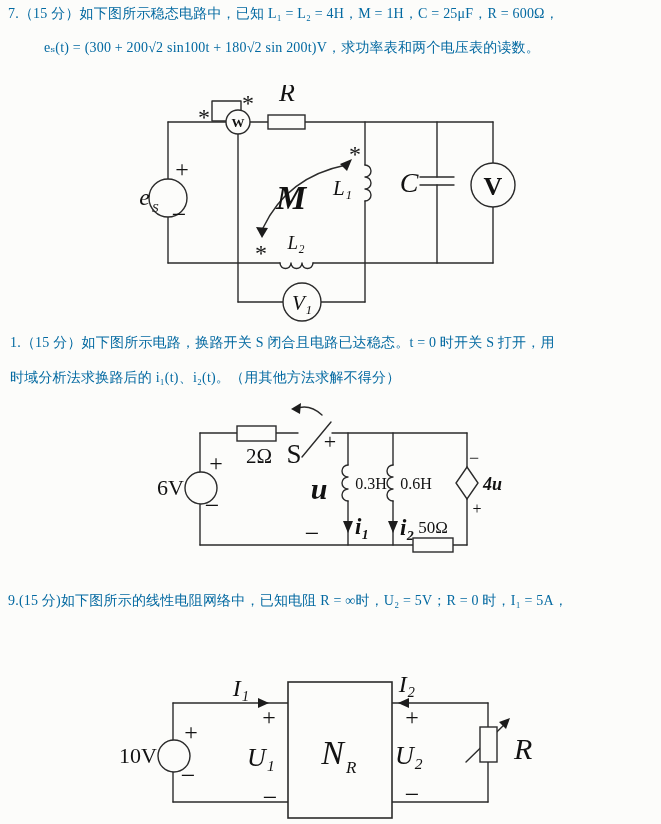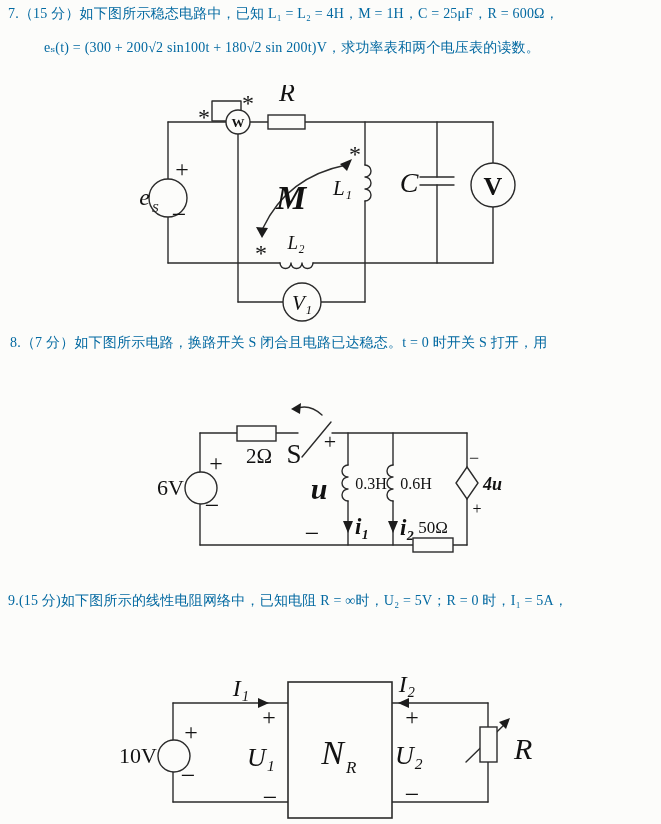--- a/index.html
+++ b/index.html
@@ -80,21 +80,22 @@
       <text x="355" y="77" text-anchor="middle" font-size="24">*</text>
       <text x="352" y="110" text-anchor="end" class="it" font-size="21">L₁</text>
       <text x="409" y="107" text-anchor="middle" class="it" font-size="28">C</text>
       <text x="493" y="110" text-anchor="middle" font-weight="bold" font-size="26">V</text>
       <text x="261" y="176" text-anchor="middle" font-size="24">*</text>
       <text x="296" y="164" text-anchor="middle" class="it" font-size="19">L₂</text>
       <text x="302" y="225" text-anchor="middle" class="it" font-size="21">V₁</text>
     </g>
   </svg>
 
-  <div class="t" style="left:10px;top:334px;">8.（7 分）如下图所示电路，换路开关 S 闭合且电路已达稳态。t = 0 时开关 S 打开，用</div>
+  <div class="t" style="left:10px;top:334px;">1.（15 分）如下图所示电路，换路开关 S 闭合且电路已达稳态。t = 0 时开关 S 打开，用</div>
+  <div class="t" style="left:10px;top:369px;">时域分析法求换路后的 i₁(t)、i₂(t)。（用其他方法求解不得分）</div>
 
   <svg style="top:400px;" width="661" height="175" viewBox="0 0 661 175">
     <g class="wire">
       <path d="M200,33 H298"></path>
       <path d="M332,33 H467"></path>
       <path d="M200,33 V145"></path>
       <path d="M200,145 H413"></path>
       <path d="M453,145 H467"></path>
       <path d="M467,33 V68 M467,98 V145"></path>
       <path d="M302,57 L331,22"></path>

